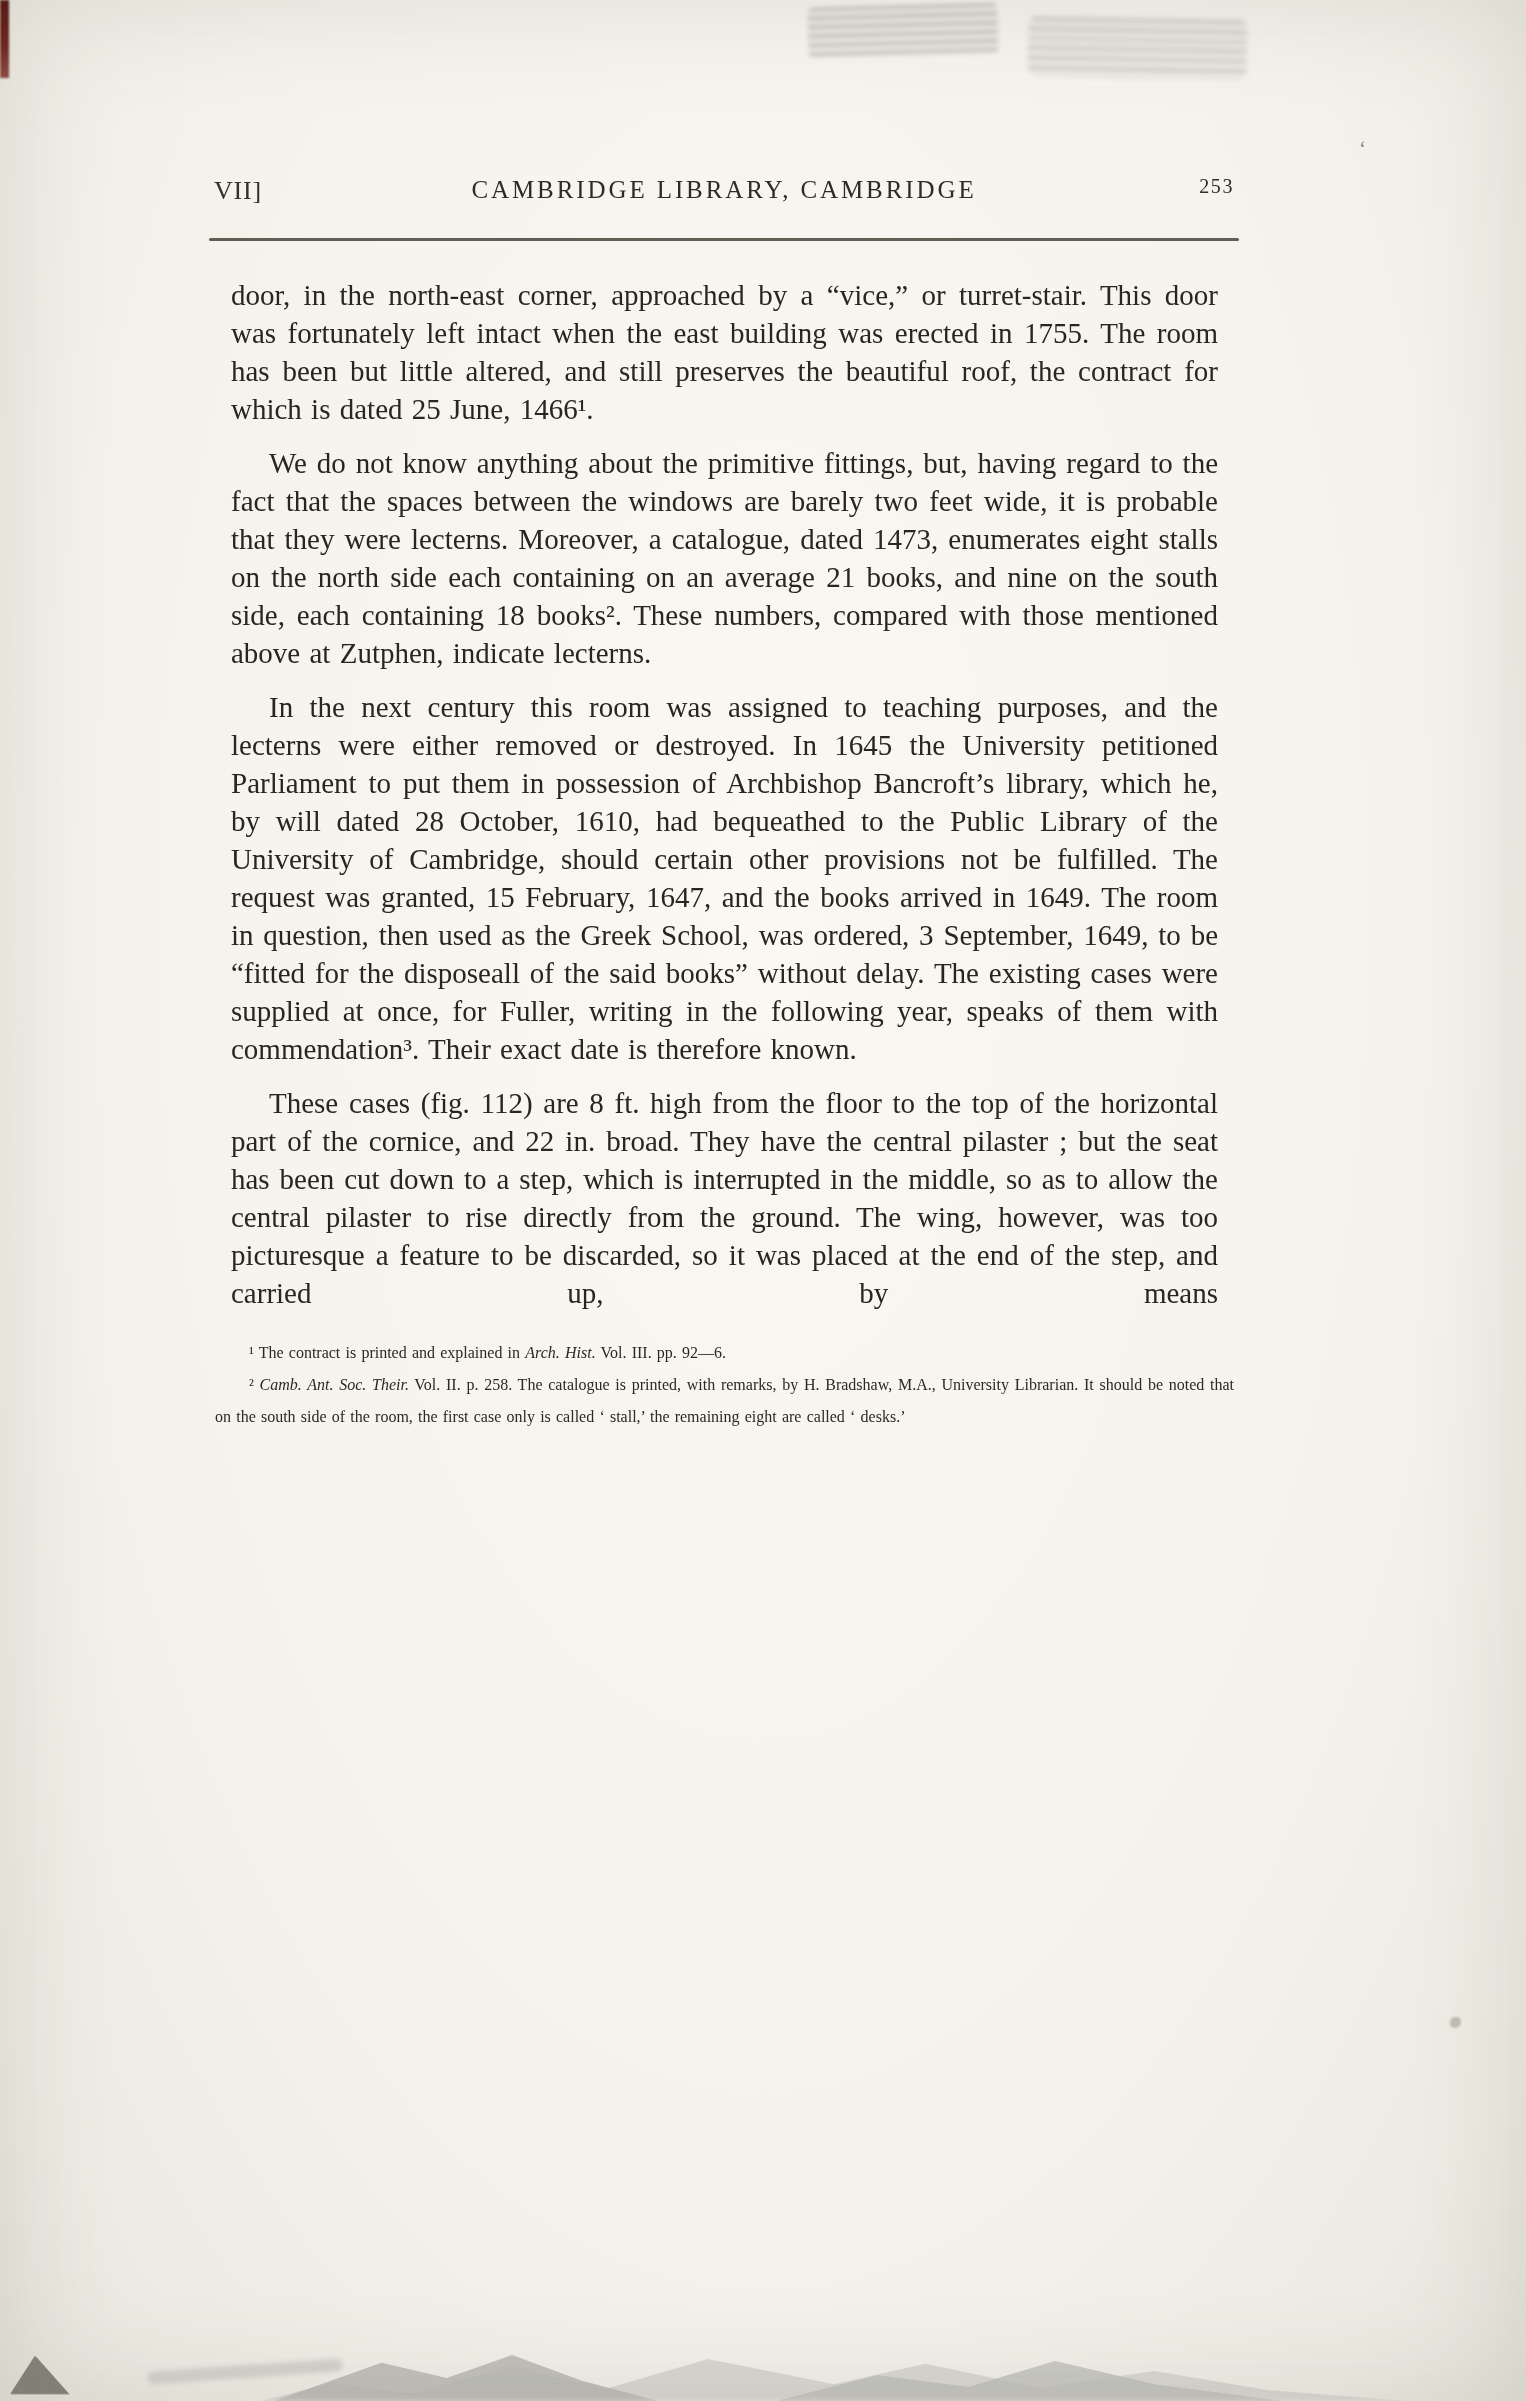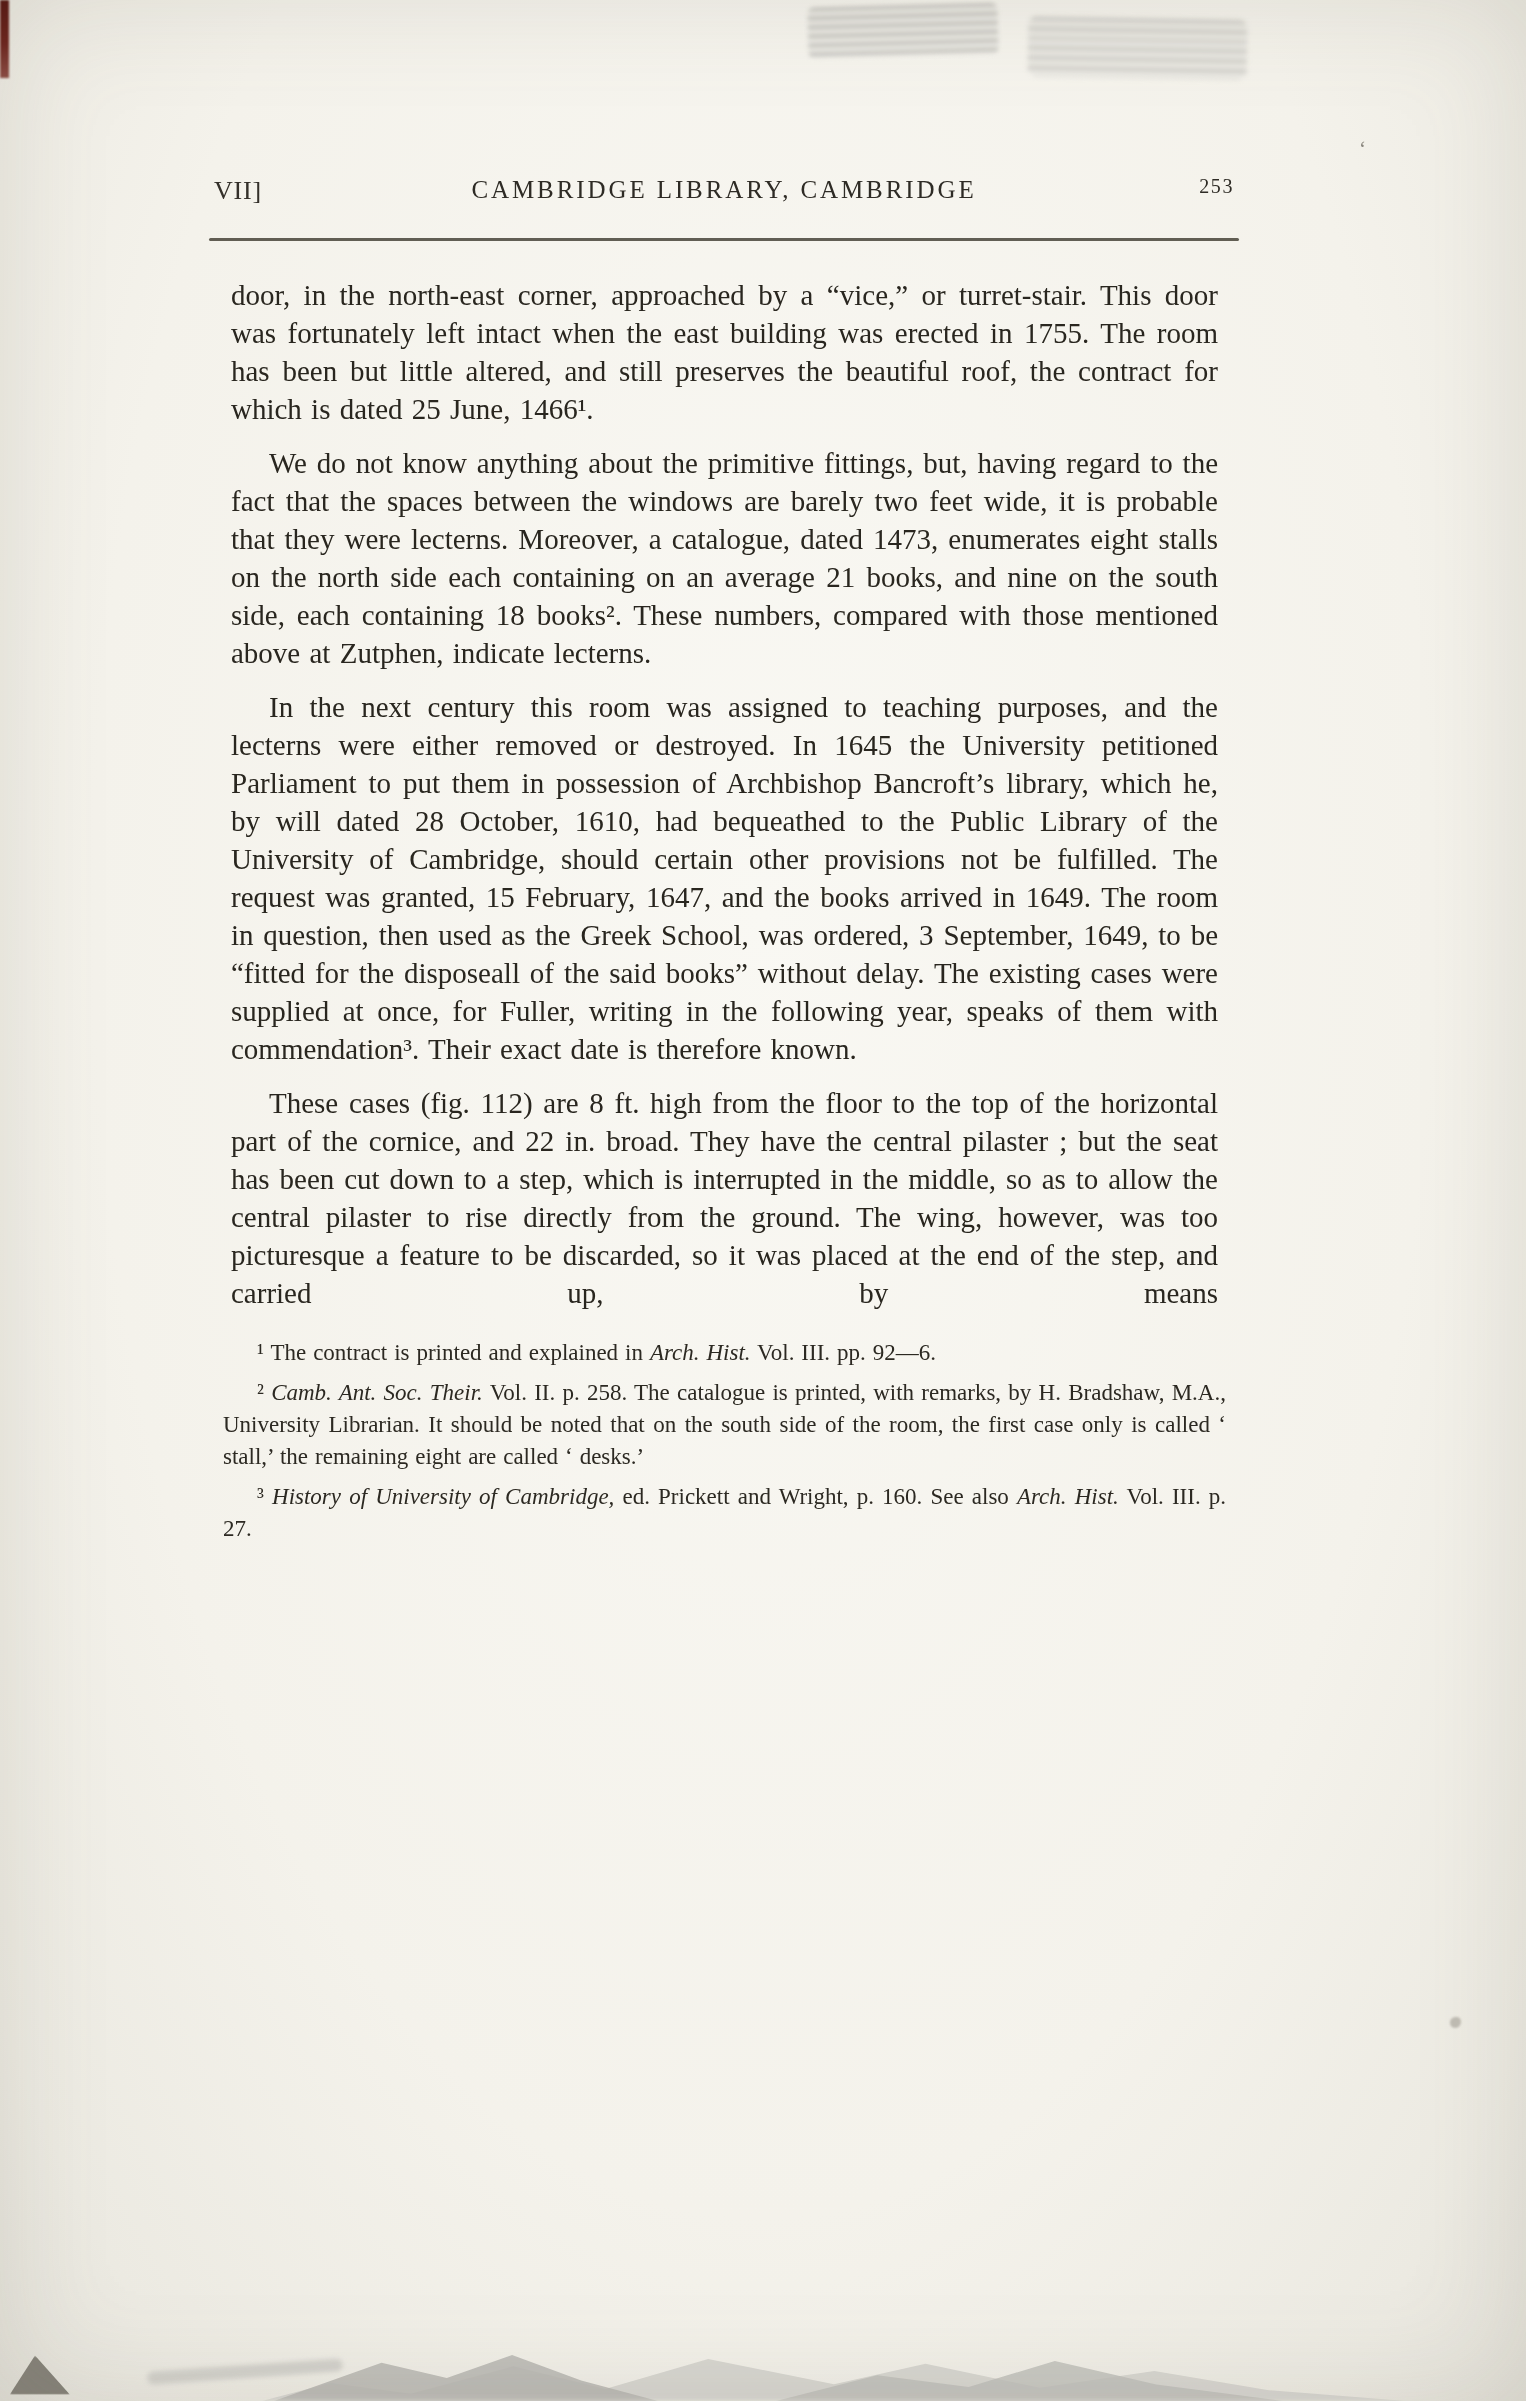--- a/index.html
+++ b/index.html
@@ -86,22 +86,22 @@
     color: #29261f;
   }
   .text-block p.indent { text-indent: 38px; }
   .text-block p.cont { text-align-last: justify; }
 
   
   .footnotes {
     margin-top: 24.5px;
   }
   .footnotes p {
-    margin: 8px;
-    font-size: 23px;
+    margin: 0;
+    font-size: 16px;
     line-height: 32px;
     text-align: justify;
     word-spacing: 1.2px;
     text-indent: 34px;
     color: #2c2922;
   }
   .it { font-style: italic; }
 
   
   .artifact { position: absolute; pointer-events: none; }
@@ -187,21 +187,20 @@
 
   <div class="text-block">
     <p class="body-par">door, in the north-east corner, approached by a “vice,” or turret-stair. This door was fortunately left intact when the east building was erected in 1755. The room has been but little altered, and still preserves the beautiful roof, the contract for which is dated 25 June, 1466¹.</p>
     <p class="body-par indent">We do not know anything about the primitive fittings, but, having regard to the fact that the spaces between the windows are barely two feet wide, it is probable that they were lecterns. Moreover, a catalogue, dated 1473, enumerates eight stalls on the north side each containing on an average 21 books, and nine on the south side, each containing 18 books². These numbers, compared with those mentioned above at Zutphen, indicate lecterns.</p>
     <p class="body-par indent">In the next century this room was assigned to teaching purposes, and the lecterns were either removed or destroyed. In 1645 the University petitioned Parliament to put them in possession of Archbishop Bancroft’s library, which he, by will dated 28 October, 1610, had bequeathed to the Public Library of the University of Cambridge, should certain other provisions not be fulfilled. The request was granted, 15 February, 1647, and the books arrived in 1649. The room in question, then used as the Greek School, was ordered, 3 September, 1649, to be “fitted for the disposeall of the said books” without delay. The existing cases were supplied at once, for Fuller, writing in the following year, speaks of them with commendation³. Their exact date is therefore known.</p>
     <p class="body-par indent cont">These cases (fig. 112) are 8 ft. high from the floor to the top of the horizontal part of the cornice, and 22 in. broad. They have the central pilaster ; but the seat has been cut down to a step, which is interrupted in the middle, so as to allow the central pilaster to rise directly from the ground. The wing, however, was too picturesque a feature to be discarded, so it was placed at the end of the step, and carried up, by means</p>
 
     <div class="footnotes">
       <p><span>¹ The contract is printed and explained in </span><span class="it">Arch. Hist.</span><span> Vol. III. pp. 92—6.</span></p>
       <p><span>² </span><span class="it">Camb. Ant. Soc. Their.</span><span> Vol. II. p. 258.  The catalogue is printed, with remarks, by H. Bradshaw, M.A., University Librarian.  It should be noted that on the south side of the room, the first case only is called ‘ stall,’ the remaining eight are called ‘ desks.’</span></p>
-      <p><span>³ </span><span class="it">History of University of Cambridge,</span><span> ed. Prickett and Wright, p. 160.  See also </span><span class="it">Arch. Hist.</span><span> Vol. III. p. 27.</span></p>
     </div>
   </div>
 
   <div class="artifact mound-band"></div>
   <div class="artifact mound-left"></div>
   <div class="artifact mound-right"></div>
   <div class="artifact corner-dark-left"></div>
   <div class="artifact bottom-streak"></div>
 
 </div>

